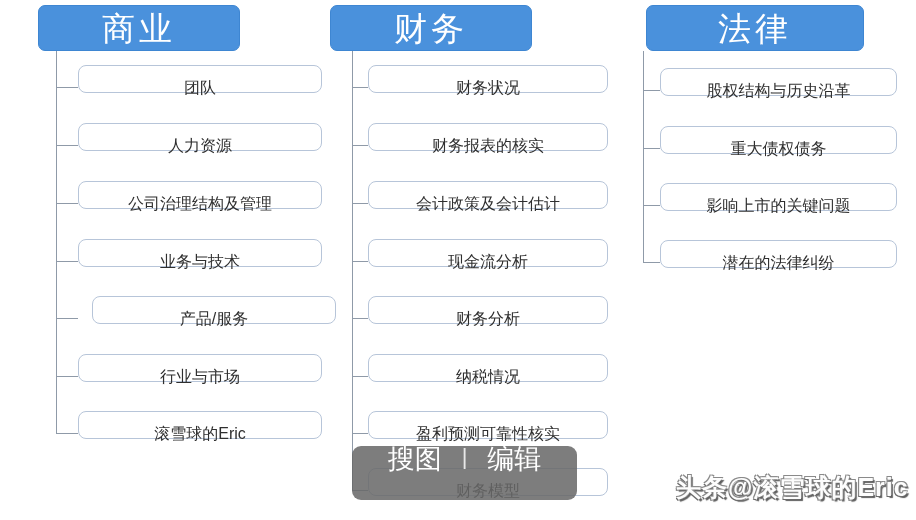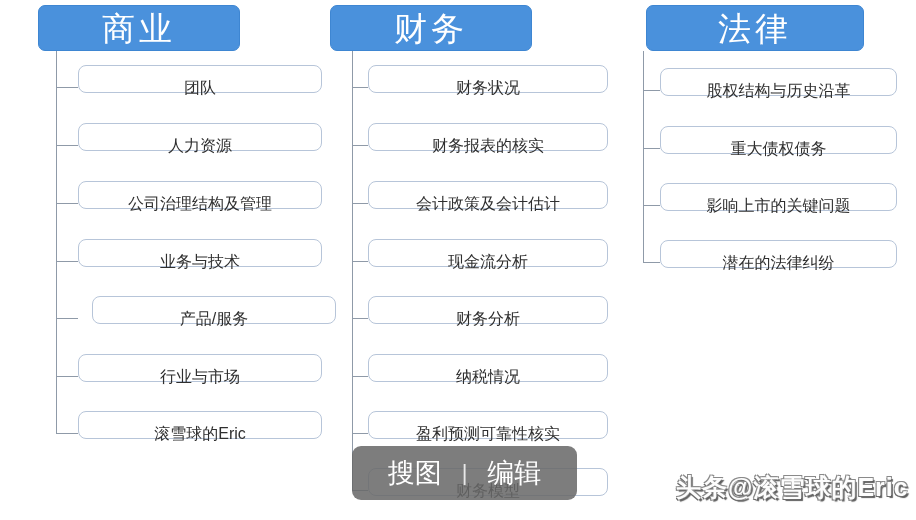--- a/index.html
+++ b/index.html
@@ -58,21 +58,21 @@
   
   .overlay-toolbar {
     position: absolute;
     left: 352px;
     top: 446px;
     width: 225px;
     height: 54px;
     background: rgba(104, 104, 104, 0.86);
     border-radius: 9px;
     display: flex;
-    align-items: center;
+    align-items: flex-start;
     justify-content: center;
     gap: 20px;
     z-index: 5;
   }
   .overlay-toolbar .tool-btn {
     color: #ffffff;
     font-size: 27px;
     background: none;
     border: none;
     padding: 0;

